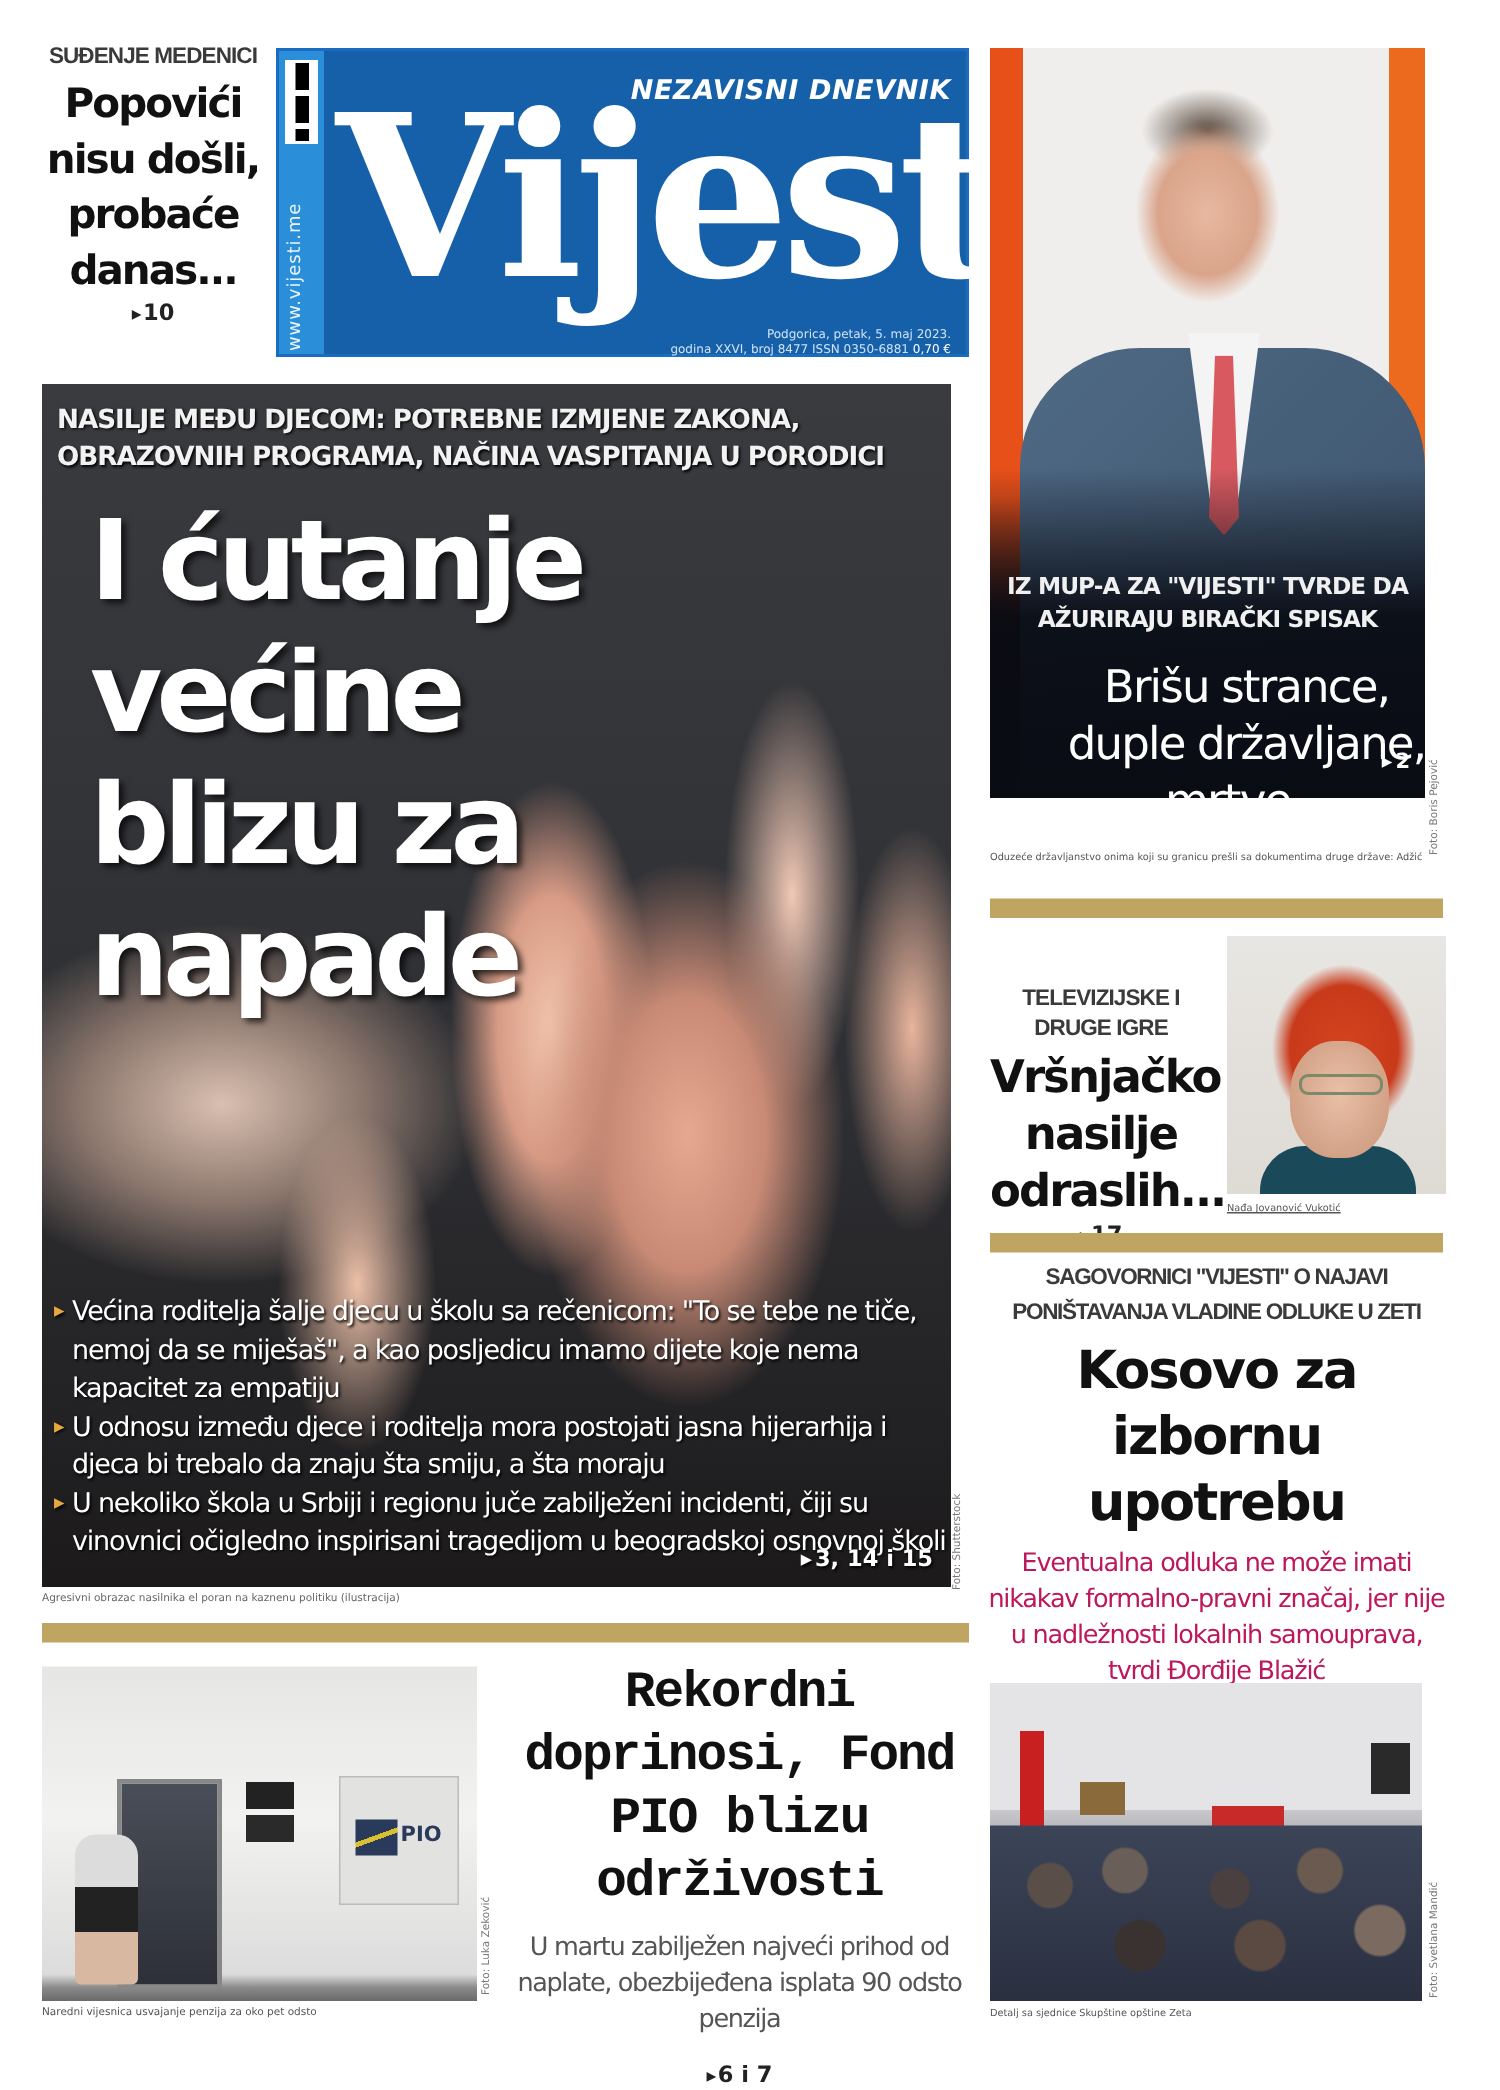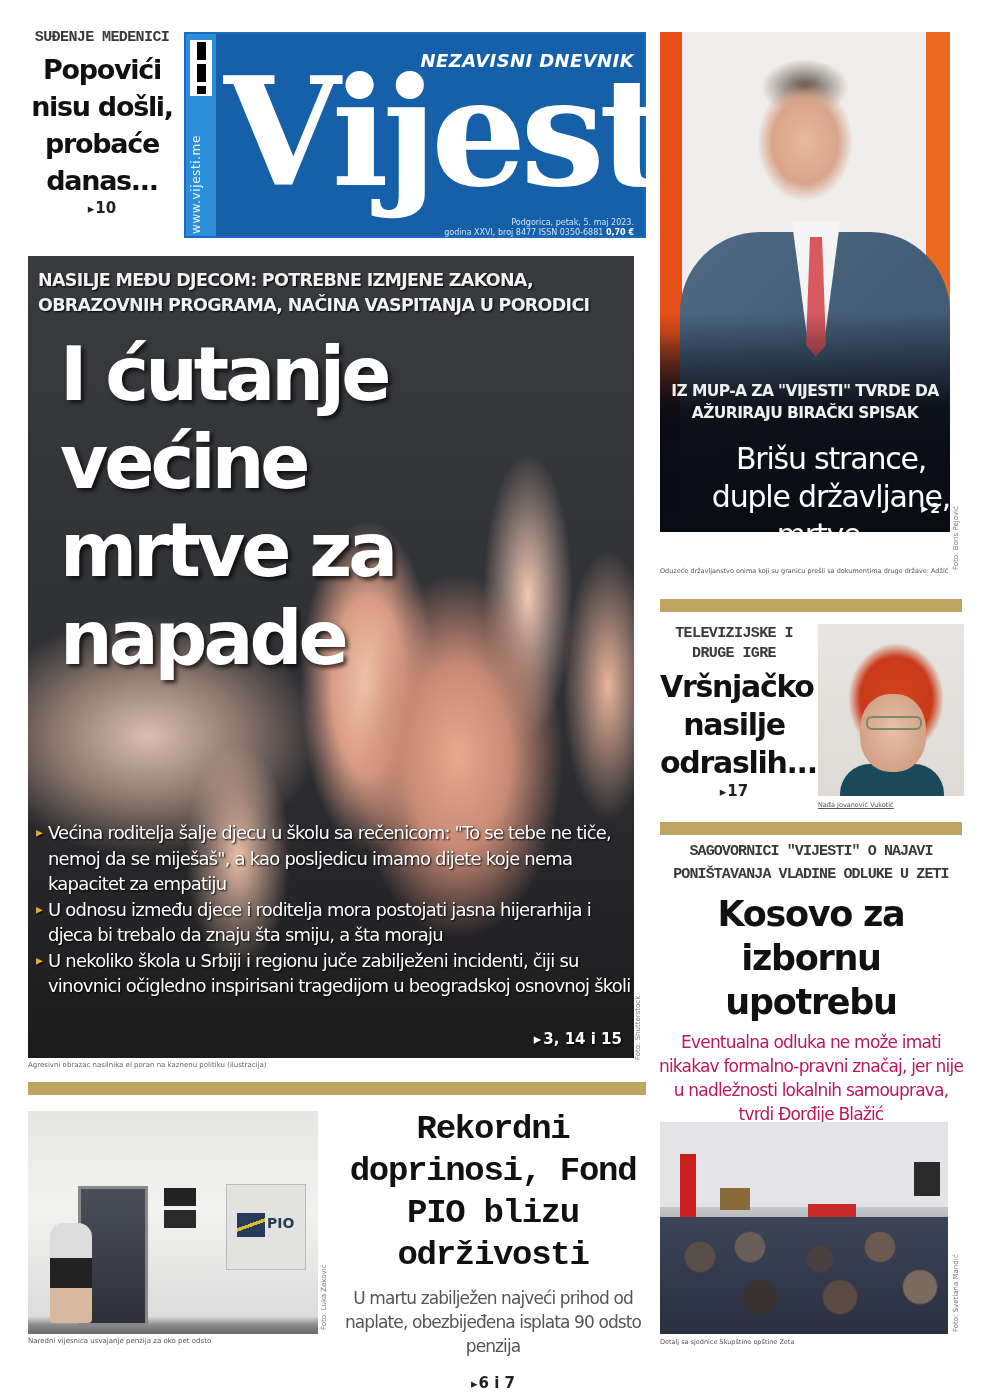--- a/index.html
+++ b/index.html
@@ -2,53 +2,53 @@
 <html><head>
 <meta charset="utf-8">
 <style>
   * { box-sizing: border-box; margin: 0; padding: 0; }
   html, body { width: 1000px; height: 1393px; background: #ffffff; overflow: hidden; }
   body { position: relative; font-family: "DejaVu Sans", sans-serif; color: #1a1a1a; }
   .abs { position: absolute; }
 
   
   #teaser-left { left: 22px; top: 28px; width: 160px; text-align: center; }
-  .kicker { font-family: Liberation Mono, monospace; font-weight: bold; color: #3a3a3a; font-size: 15px; line-height: 20px; letter-spacing: -0.6px; text-transform: uppercase; }
+  .kicker { font-family: Liberation Sans, sans-serif; font-weight: bold; color: #3a3a3a; font-size: 15px; line-height: 20px; letter-spacing: -0.6px; text-transform: uppercase; }
   .hl-dark { font-family: "DejaVu Sans", sans-serif; font-weight: bold; color: #111; letter-spacing: -1.3px; }
   #teaser-left .hl-dark { font-size: 27px; line-height: 37px; margin-top: 3px; }
   .pageref { font-weight: bold; font-size: 15px; color: #222; }
   .pageref::before { content: "\25B8"; font-size: 13px; margin-right: 1px; }
 
   
   #masthead { left: 184px; top: 32px; width: 462px; height: 206px; background: #1560a8; border: 2px solid #1a6cc0; }
   #mast-side { position: absolute; left: 0; top: 0; width: 30px; height: 202px; background: #2a8fd8; }
   #mast-barcode { position: absolute; left: 4px; top: 6px; width: 22px; height: 56px; background: #fff; }
   #mast-barcode::before { content: ""; position: absolute; left: 7px; top: 2px; width: 9px; height: 52px; background: repeating-linear-gradient(#000 0 18px, #fff 18px 22px); }
   #mast-url { position: absolute; left: 3px; top: 200px; transform: rotate(-90deg); transform-origin: 0 0; width: 130px; color: #e8f4ff; font-size: 12px; font-family: "DejaVu Sans", sans-serif; letter-spacing: 0.6px; }
   #mast-title { position: absolute; left: 38px; top: 0px; font-family: "DejaVu Serif", serif; font-weight: bold; color: #fff; font-size: 150px; line-height: 196px; letter-spacing: -6px; }
   #mast-tagline { position: absolute; right: 10px; top: 16px; color: #fff; font-family: "DejaVu Sans", sans-serif; font-weight: bold; font-style: italic; font-size: 18px; letter-spacing: 0.4px; }
   #mast-date, #mast-issue { position: absolute; right: 10px; color: #cfe3f7; font-size: 8px; font-family: "DejaVu Sans", sans-serif; white-space: nowrap; }
   #mast-date { top: 184px; }
   #mast-issue { top: 194px; }
-  #mast-price { color: #fff; font-weight: bold; }
+  #mast-price { color: #fff; font-weight: normal; }
 
   
   #main-story { left: 28px; top: 256px; width: 606px; height: 802px; overflow: hidden;
     background:
       radial-gradient(ellipse 150px 260px at 430px 500px, #e6a890 0%, #c88a75 35%, rgba(120,80,70,0) 70%),
       radial-gradient(ellipse 90px 220px at 340px 430px, #f2c4ac 0%, #d89c86 40%, rgba(0,0,0,0) 75%),
       radial-gradient(ellipse 60px 190px at 500px 340px, #f1c8b5 0%, rgba(0,0,0,0) 75%),
       radial-gradient(ellipse 60px 180px at 580px 430px, #e8b49c 0%, rgba(0,0,0,0) 75%),
       radial-gradient(ellipse 70px 150px at 210px 600px, #ecc0a8 0%, rgba(0,0,0,0) 75%),
       radial-gradient(ellipse 230px 160px at 120px 480px, #d9bfb0 0%, #8d786e 40%, rgba(0,0,0,0) 75%),
       linear-gradient(#3a3b3f, #2e2f33 60%, #1c1a1b);
   }
   #main-kicker { position: absolute; left: 10px; top: 12px; color: #f2f2f2; font-weight: bold; font-size: 17.5px; line-height: 25px; letter-spacing: -0.7px; text-shadow: 1px 1px 2px #000; }
   #main-headline { position: absolute; left: 8px; top: 74px; color: #fff; font-weight: bold; font-size: 74px; line-height: 88px; letter-spacing: -4px; text-shadow: 3px 3px 4px rgba(0,0,0,0.7); margin-left: 24px; }
-  #main-bullets { position: absolute; left: 8px; top: 564px; width: 595px; list-style: none; }
+  #main-bullets { position: absolute; left: 8px; top: 606px; width: 595px; list-style: none; }
   #main-bullets li { color: #fff; font-size: 18px; line-height: 25.5px; letter-spacing: -0.8px; padding-left: 12px; position: relative; text-shadow: 1px 1px 2px #000; }
   #main-bullets li::before { content: "\25B8"; position: absolute; left: 0; top: 0; color: #e6a83c; font-size: 14px; }
   #main-ref { position: absolute; right: 12px; bottom: 10px; color: #fff; font-weight: bold; font-size: 15px; text-shadow: 1px 1px 2px #000; }
   #main-ref::before { content: "\25B8"; margin-right: 2px; }
   #main-caption { left: 28px; top: 1061px; font-size: 7px; color: #666; }
   #main-credit { left: 634px; top: 1060px; transform: rotate(-90deg); transform-origin: 0 0; font-size: 7px; color: #777; white-space: nowrap; }
 
   .gold-bar { background: #c0a462; height: 13px; }
 
   
@@ -64,21 +64,21 @@
   #right-tie { position: absolute; left: 146px; top: 205px; width: 20px; height: 120px; background: #d85a60; clip-path: polygon(20% 0, 80% 0, 100% 90%, 50% 100%, 0 90%); }
   #right-shade { position: absolute; left: 0; top: 280px; width: 290px; height: 220px; background: linear-gradient(rgba(0,0,0,0), rgba(8,10,18,0.92) 45%, #0a0c14); }
   #right-kicker { position: absolute; left: 0; top: 348px; width: 290px; text-align: center; color: #f0f0f0; font-weight: bold; font-size: 15.5px; line-height: 22px; letter-spacing: -0.6px; }
   #right-headline { position: absolute; left: 0; top: 408px; width: 342px; text-align: center; color: #fff; font-size: 30px; line-height: 38px; letter-spacing: -1.2px; }
   #right-ref { position: absolute; right: 10px; bottom: 16px; color: #fff; font-weight: bold; font-size: 14px; }
   #right-ref::before { content: "\25B8"; margin-right: 2px; }
   #right-caption { left: 660px; top: 566px; width: 290px; font-size: 6.5px; line-height: 10px; color: #555; }
   #right-credit { left: 952px; top: 570px; transform: rotate(-90deg); transform-origin: 0 0; font-size: 7px; color: #777; white-space: nowrap; }
 
   
-  #tv-text { left: 660px; top: 624px; width: 148px; text-align: center; }
+  #tv-text { left: 660px; top: 656px; width: 148px; text-align: center; }
   #tv-text .hl-dark { font-size: 30px; line-height: 38px; margin-top: 4px; }
   #tv-photo { left: 818px; top: 624px; width: 146px; height: 172px; background: radial-gradient(ellipse 60px 70px at 78px 75px, #d4431e 0%, #c83a1a 60%, rgba(0,0,0,0) 80%), linear-gradient(#e8e6e2, #dedad4); overflow: hidden; }
   #tv-face { position: absolute; left: 42px; top: 70px; width: 66px; height: 78px; background: radial-gradient(ellipse at 50% 45%, #e9c0a8, #c99478); border-radius: 45%; }
   #tv-glasses { position: absolute; left: 48px; top: 92px; width: 56px; height: 14px; border: 2px solid #7a8a6a; border-radius: 6px; }
   #tv-scarf { position: absolute; left: 22px; top: 140px; width: 104px; height: 40px; background: #1a4a5a; border-radius: 30px 30px 0 0; }
   #tv-caption { left: 818px; top: 801px; font-size: 6.5px; color: #555; text-decoration: underline; }
 
   
   #kosovo { left: 658px; top: 840px; width: 306px; text-align: center; }
   #kosovo-kicker { color: #3a3a3a; font-size: 15px; line-height: 23px; letter-spacing: -0.9px; }
@@ -139,21 +139,21 @@
   <div id="mast-title">Vijesti</div>
   <div id="mast-tagline">NEZAVISNI DNEVNIK</div>
   <div id="mast-date">Podgorica, petak, 5. maj 2023.</div>
   <div id="mast-issue"><span>godina XXVI, broj 8477 ISSN 0350-6881</span> <span id="mast-price">0,70 €</span></div>
 </div>
 
 <div id="main-story" class="abs">
   <div id="main-kicker">NASILJE MEĐU DJECOM: POTREBNE IZMJENE ZAKONA, OBRAZOVNIH PROGRAMA, NAČINA VASPITANJA U PORODICI</div>
   <div id="main-headline">
     <div>I ćutanje većine</div>
-    <div>mrtve za</div>
+    <div>blizu za</div>
     <div>napade</div>
   </div>
   <ul id="main-bullets">
     <li>Većina roditelja šalje djecu u školu sa rečenicom: "To se tebe ne tiče, nemoj da se miješaš", a kao posljedicu imamo dijete koje nema kapacitet za empatiju</li>
     <li>U odnosu između djece i roditelja mora postojati jasna hijerarhija i djeca bi trebalo da znaju šta smiju, a šta moraju</li>
     <li>U nekoliko škola u Srbiji i regionu juče zabilježeni incidenti, čiji su vinovnici očigledno inspirisani tragedijom u beogradskoj osnovnoj školi</li>
   </ul>
   <div id="main-ref">3, 14 i 15</div>
 </div>
 <div id="main-caption" class="abs">Agresivni obrazac nasilnika el poran na kaznenu politiku (ilustracija)</div>

